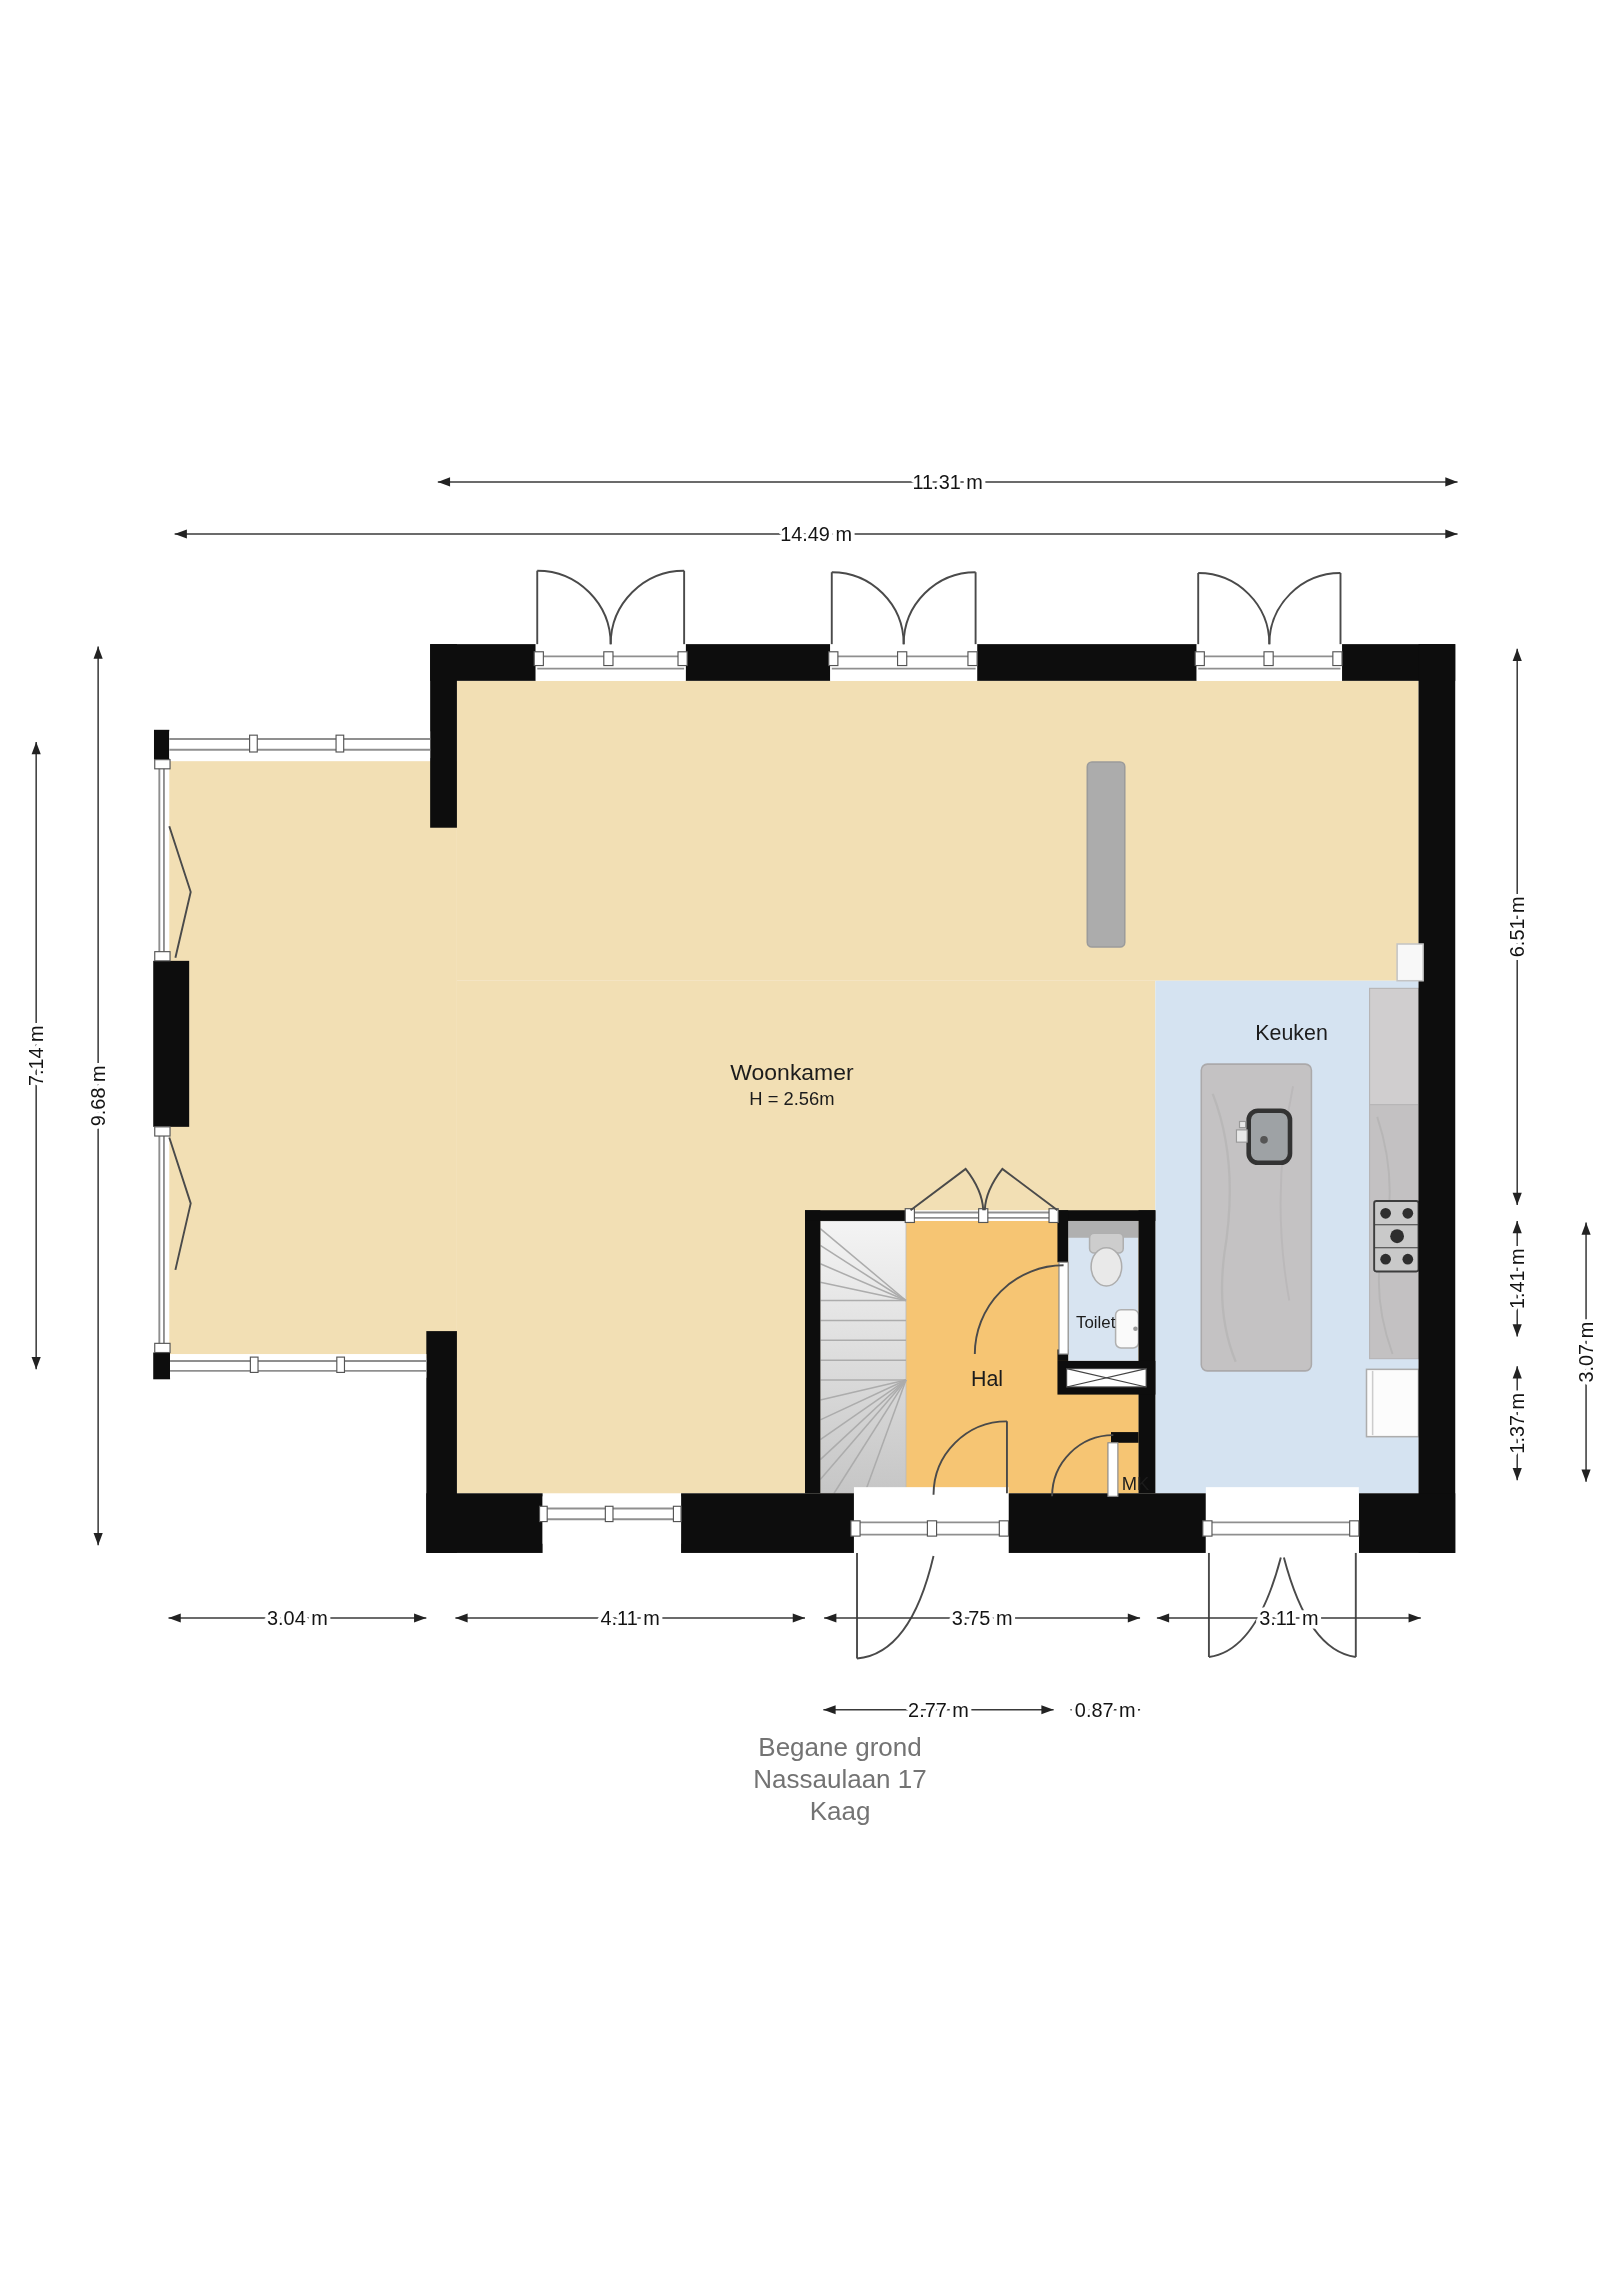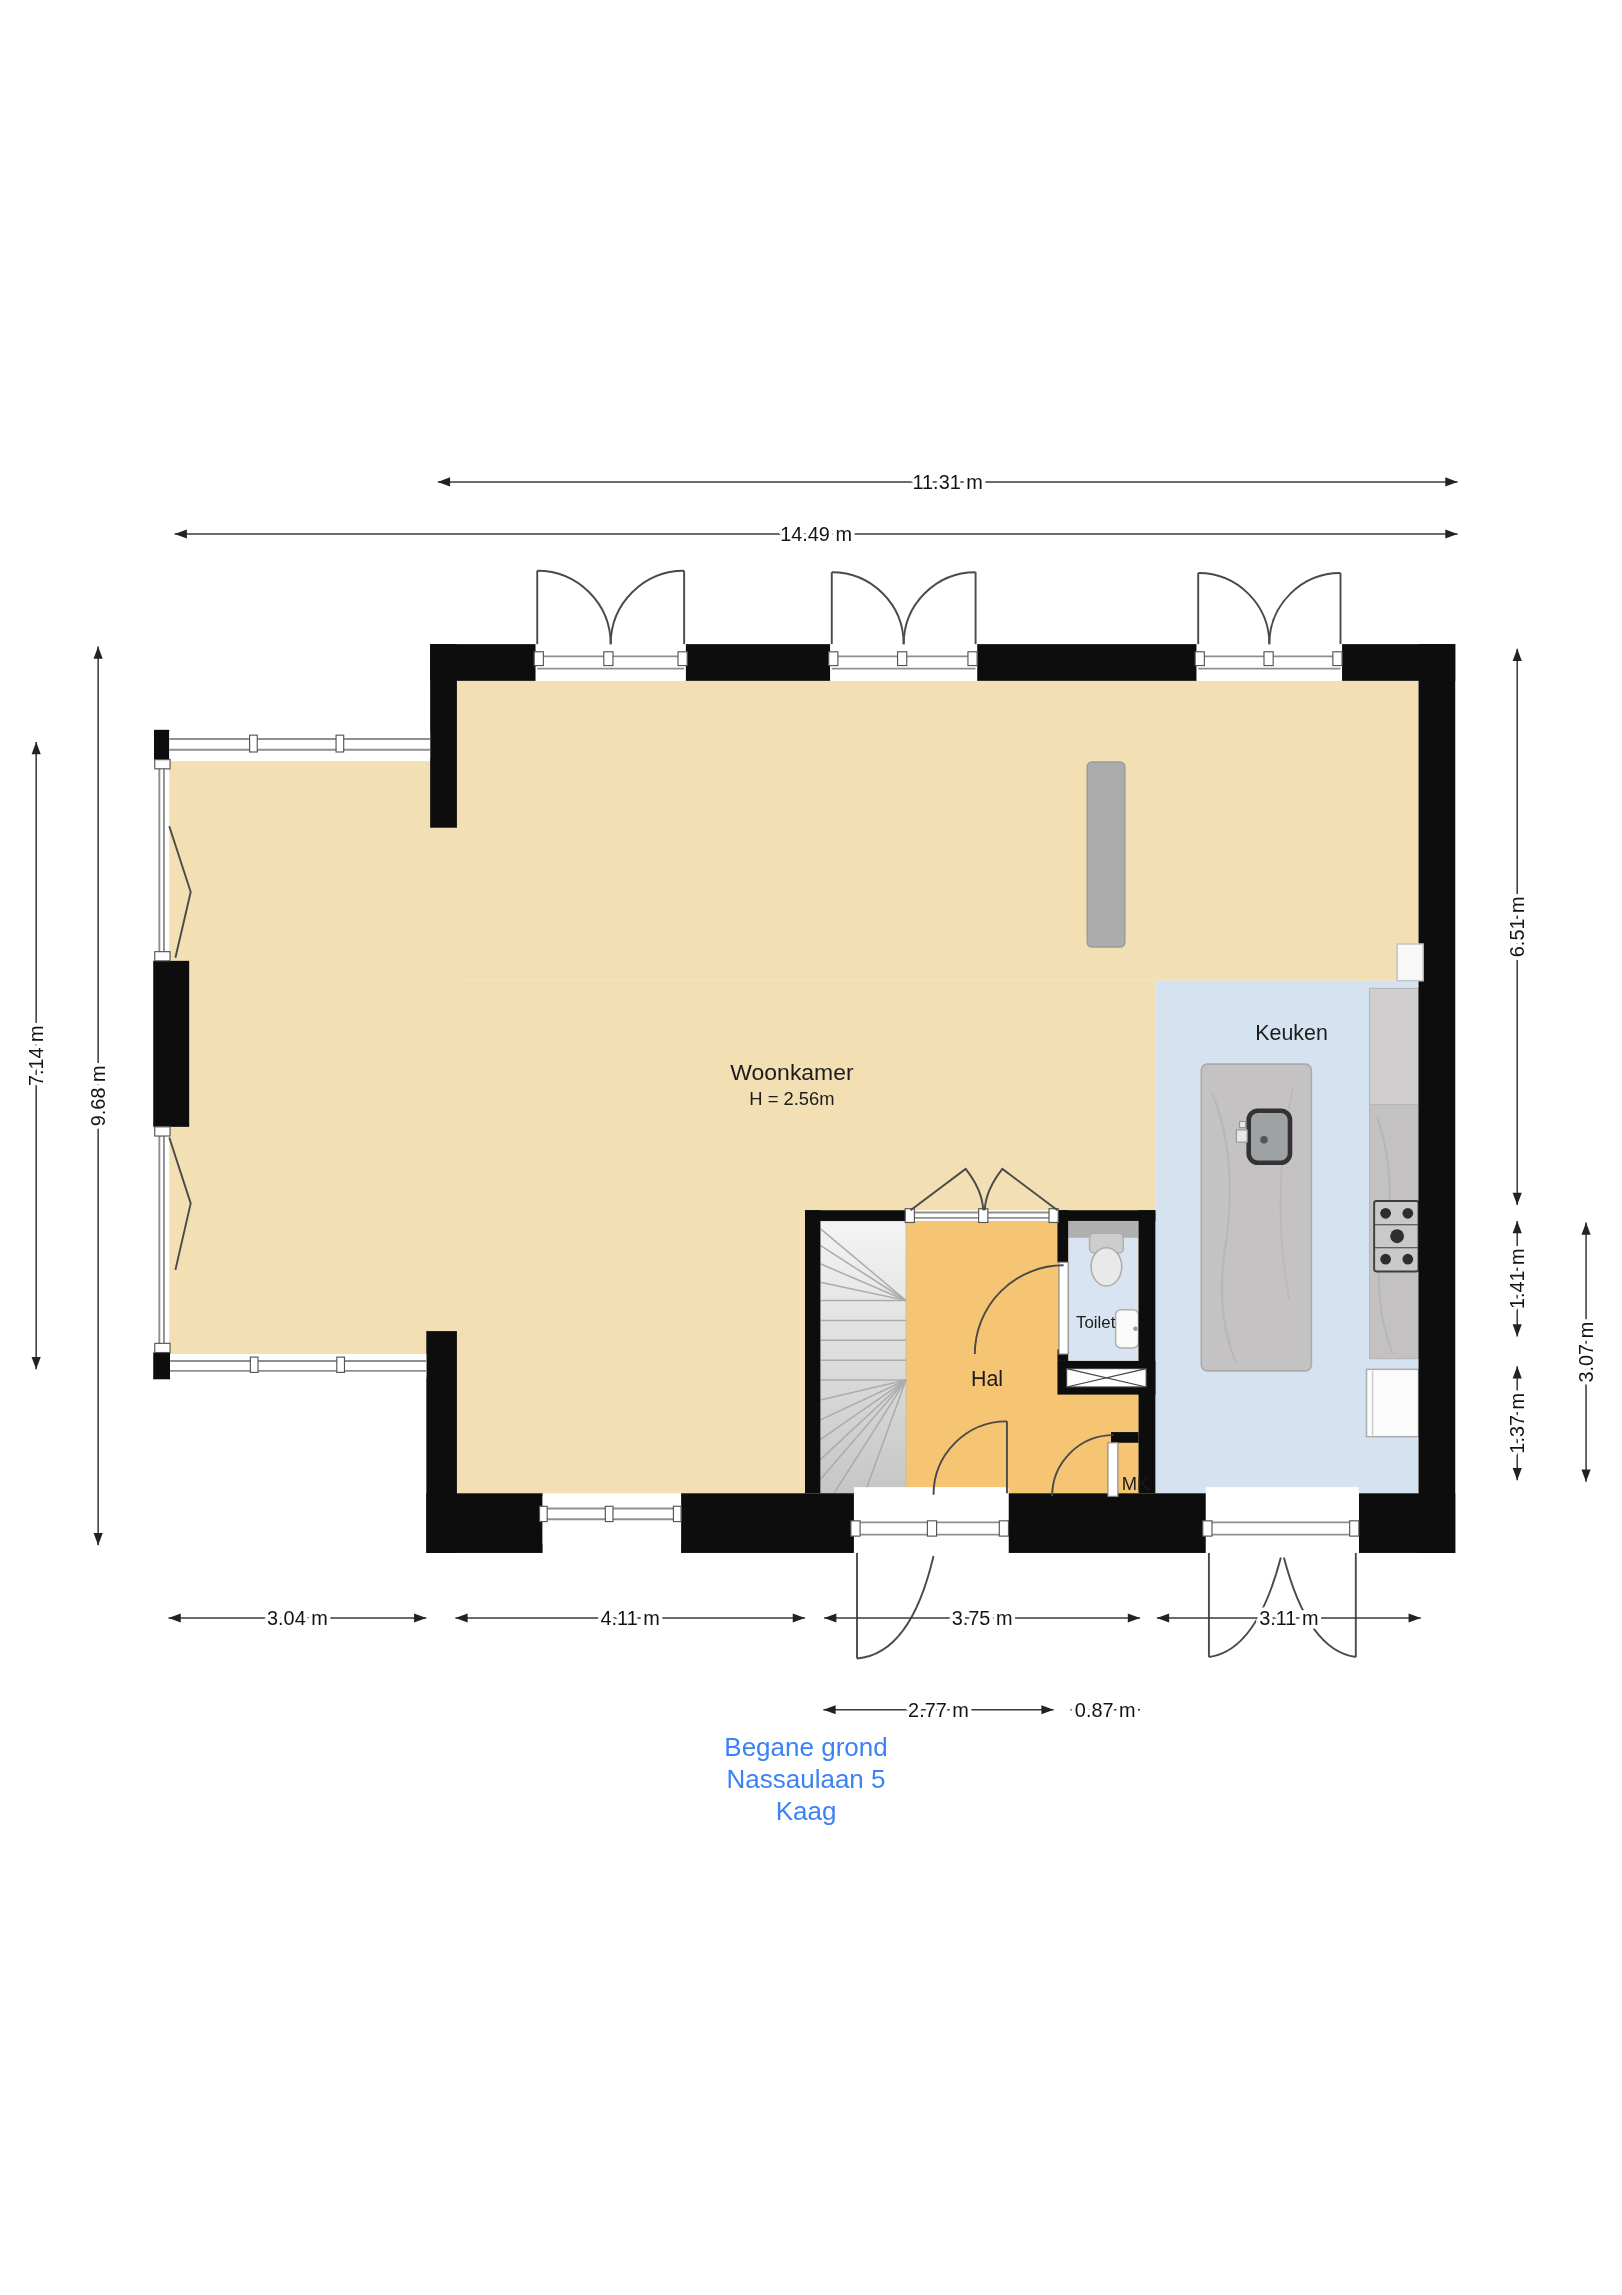--- a/index.html
+++ b/index.html
@@ -11,22 +11,22 @@
   .sill{fill:#ffffff;}
   .jamb{fill:#ffffff;stroke:#555;stroke-width:1.5;}
   .leaf{stroke:#4a4a4a;stroke-width:2.5;fill:none;}
   .tread{stroke:#acacac;stroke-width:2;}
   .dim-line{stroke:#3a3a3a;stroke-width:2;}
   .dim-arrow{fill:#222;}
   .dim-text{font-family:"Liberation Sans",sans-serif;font-size:26px;fill:#141414;
             paint-order:stroke;stroke:#ffffff;stroke-width:10px;stroke-linejoin:round;
             text-anchor:middle;}
   .room-label{font-family:"Liberation Sans",sans-serif;fill:#1c1c1c;text-anchor:middle;}
-  .title-block{position:absolute;left:806px;top:1731px;transform:translateX(-50%);
-               text-align:center;color:#3b82f6;font-size:26px;line-height:32px;white-space:nowrap;}
+  .title-block{position:absolute;left:840px;top:1731px;transform:translateX(-50%);
+               text-align:center;color:#737373;font-size:26px;line-height:32px;white-space:nowrap;}
 </style>
 </head>
 <body>
 
 <div class="page">
 <svg width="1623" height="2295" viewBox="0 0 2121 3000">
   <defs>
     <linearGradient id="stairGrad" x1="0" y1="0" x2="0" y2="1">
       <stop offset="0" stop-color="#f4f4f4"></stop>
       <stop offset="1" stop-color="#c6c6c6"></stop>
@@ -353,17 +353,17 @@
           <line class="dim-line" x1="1399" y1="2235" x2="1490" y2="2235"></line>
           <polygon points="1399,2235 1415,2229 1415,2241" class="dim-arrow"></polygon>
           <polygon points="1490,2235 1474,2229 1474,2241" class="dim-arrow"></polygon>
           <text class="dim-text" x="1444.5" y="2235" dominant-baseline="central">0.87 m</text>
         </g>
       </g>
 </svg>
 
 <div class="title-block">
   <div>Begane grond</div>
-  <div>Nassaulaan 5</div>
+  <div>Nassaulaan 17</div>
   <div>Kaag</div>
 </div>
 </div>
 
 
 </body></html>

